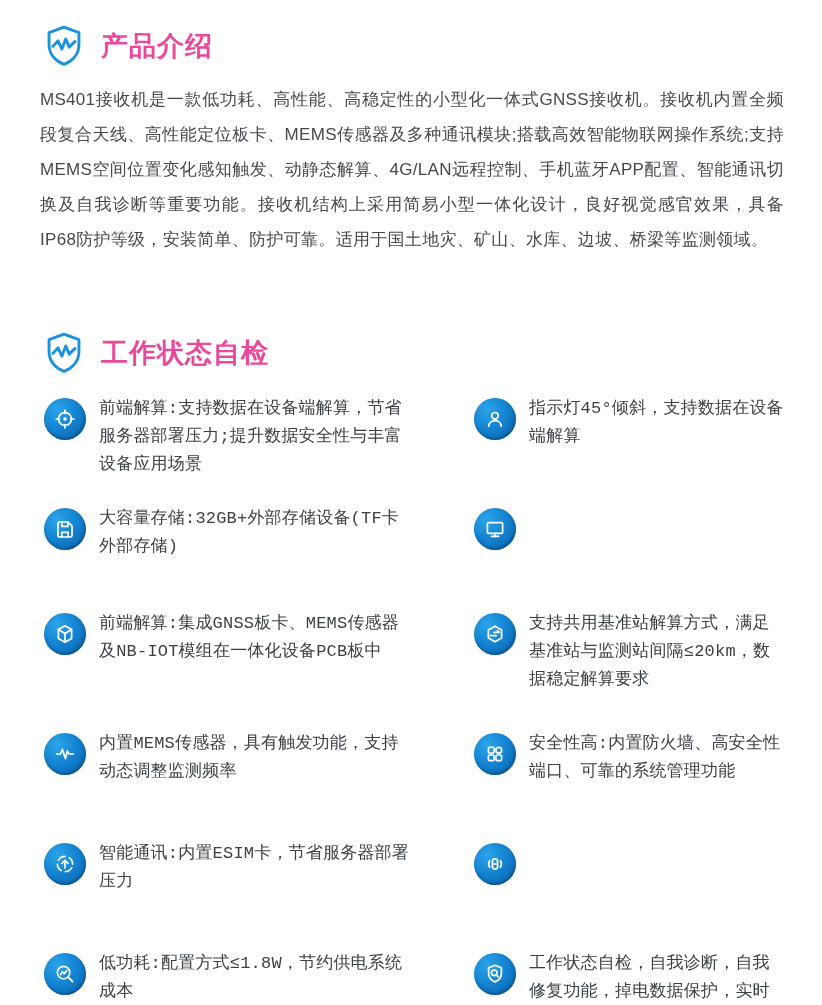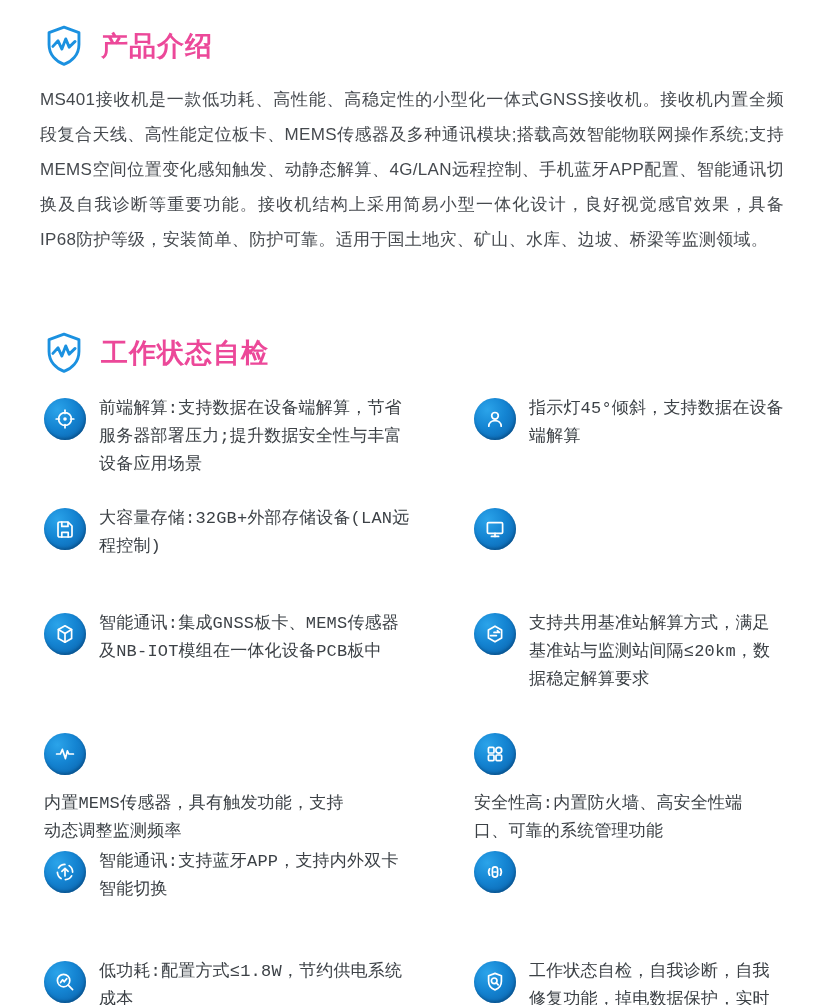--- a/index.html
+++ b/index.html
@@ -62,21 +62,21 @@
     display: flex;
     align-items: flex-start;
     gap: 13px;
     padding-left: 4px;
     font-family: Liberation Mono, monospace;
   }
   
   .feature-item:nth-child(1) { min-height: 110px; }
   .feature-item:nth-child(2) { min-height: 105px; }
   .feature-item:nth-child(3) { min-height: 120px; }
-  .feature-item:nth-child(4) { min-height: 110px; flex-direction: column; }
+  .feature-item:nth-child(4) { min-height: 110px; }
   .feature-item:nth-child(5) { min-height: 110px; }
   .icon-badge {
     width: 42px;
     height: 42px;
     flex: 0 0 auto;
     margin-top: 5px;
     border-radius: 50%;
     background: radial-gradient(circle at 32% 28%, #2ba4ea 0%, #1484d2 45%, #0a5fa8 100%);
     box-shadow: inset -1px -2px 3px rgba(6,64,112,0.55);
     display: flex;
@@ -212,48 +212,48 @@
     </span>
     <p class="feature-text">前端解算:支持数据在设备端解算，节省服务器部署压力;提升数据安全性与丰富设备应用场景</p>
   </div>
 
   <div class="feature-item">
     <span class="icon-badge">
       <svg viewBox="0 0 24 24">
                 <use href="#storage-icon"></use>
               </svg>
     </span>
-    <p class="feature-text">大容量存储:32GB+外部存储设备(LAN远程控制)</p>
+    <p class="feature-text">大容量存储:32GB+外部存储设备(TF卡外部存储)</p>
   </div>
 
   <div class="feature-item">
     <span class="icon-badge">
       <svg viewBox="0 0 24 24">
                 <use href="#cube-icon"></use>
               </svg>
     </span>
-    <p class="feature-text">智能通讯:集成GNSS板卡、MEMS传感器及NB-IOT模组在一体化设备PCB板中</p>
+    <p class="feature-text">前端解算:集成GNSS板卡、MEMS传感器及NB-IOT模组在一体化设备PCB板中</p>
   </div>
 
   <div class="feature-item">
     <span class="icon-badge">
       <svg viewBox="0 0 24 24">
                 <use href="#pulse-icon"></use>
               </svg>
     </span>
     <p class="feature-text">内置MEMS传感器，具有触发功能，支持动态调整监测频率</p>
   </div>
 
   <div class="feature-item">
     <span class="icon-badge">
       <svg viewBox="0 0 24 24">
                 <use href="#upload-circle-icon"></use>
               </svg>
     </span>
-    <p class="feature-text">智能通讯:支持蓝牙APP，支持内外双卡智能切换</p>
+    <p class="feature-text">智能通讯:内置ESIM卡，节省服务器部署压力</p>
   </div>
 
   <div class="feature-item">
     <span class="icon-badge">
       <svg viewBox="0 0 24 24">
                 <use href="#magnifier-trend-icon"></use>
               </svg>
     </span>
     <p class="feature-text">低功耗:配置方式≤1.8W，节约供电系统成本</p>
   </div>

